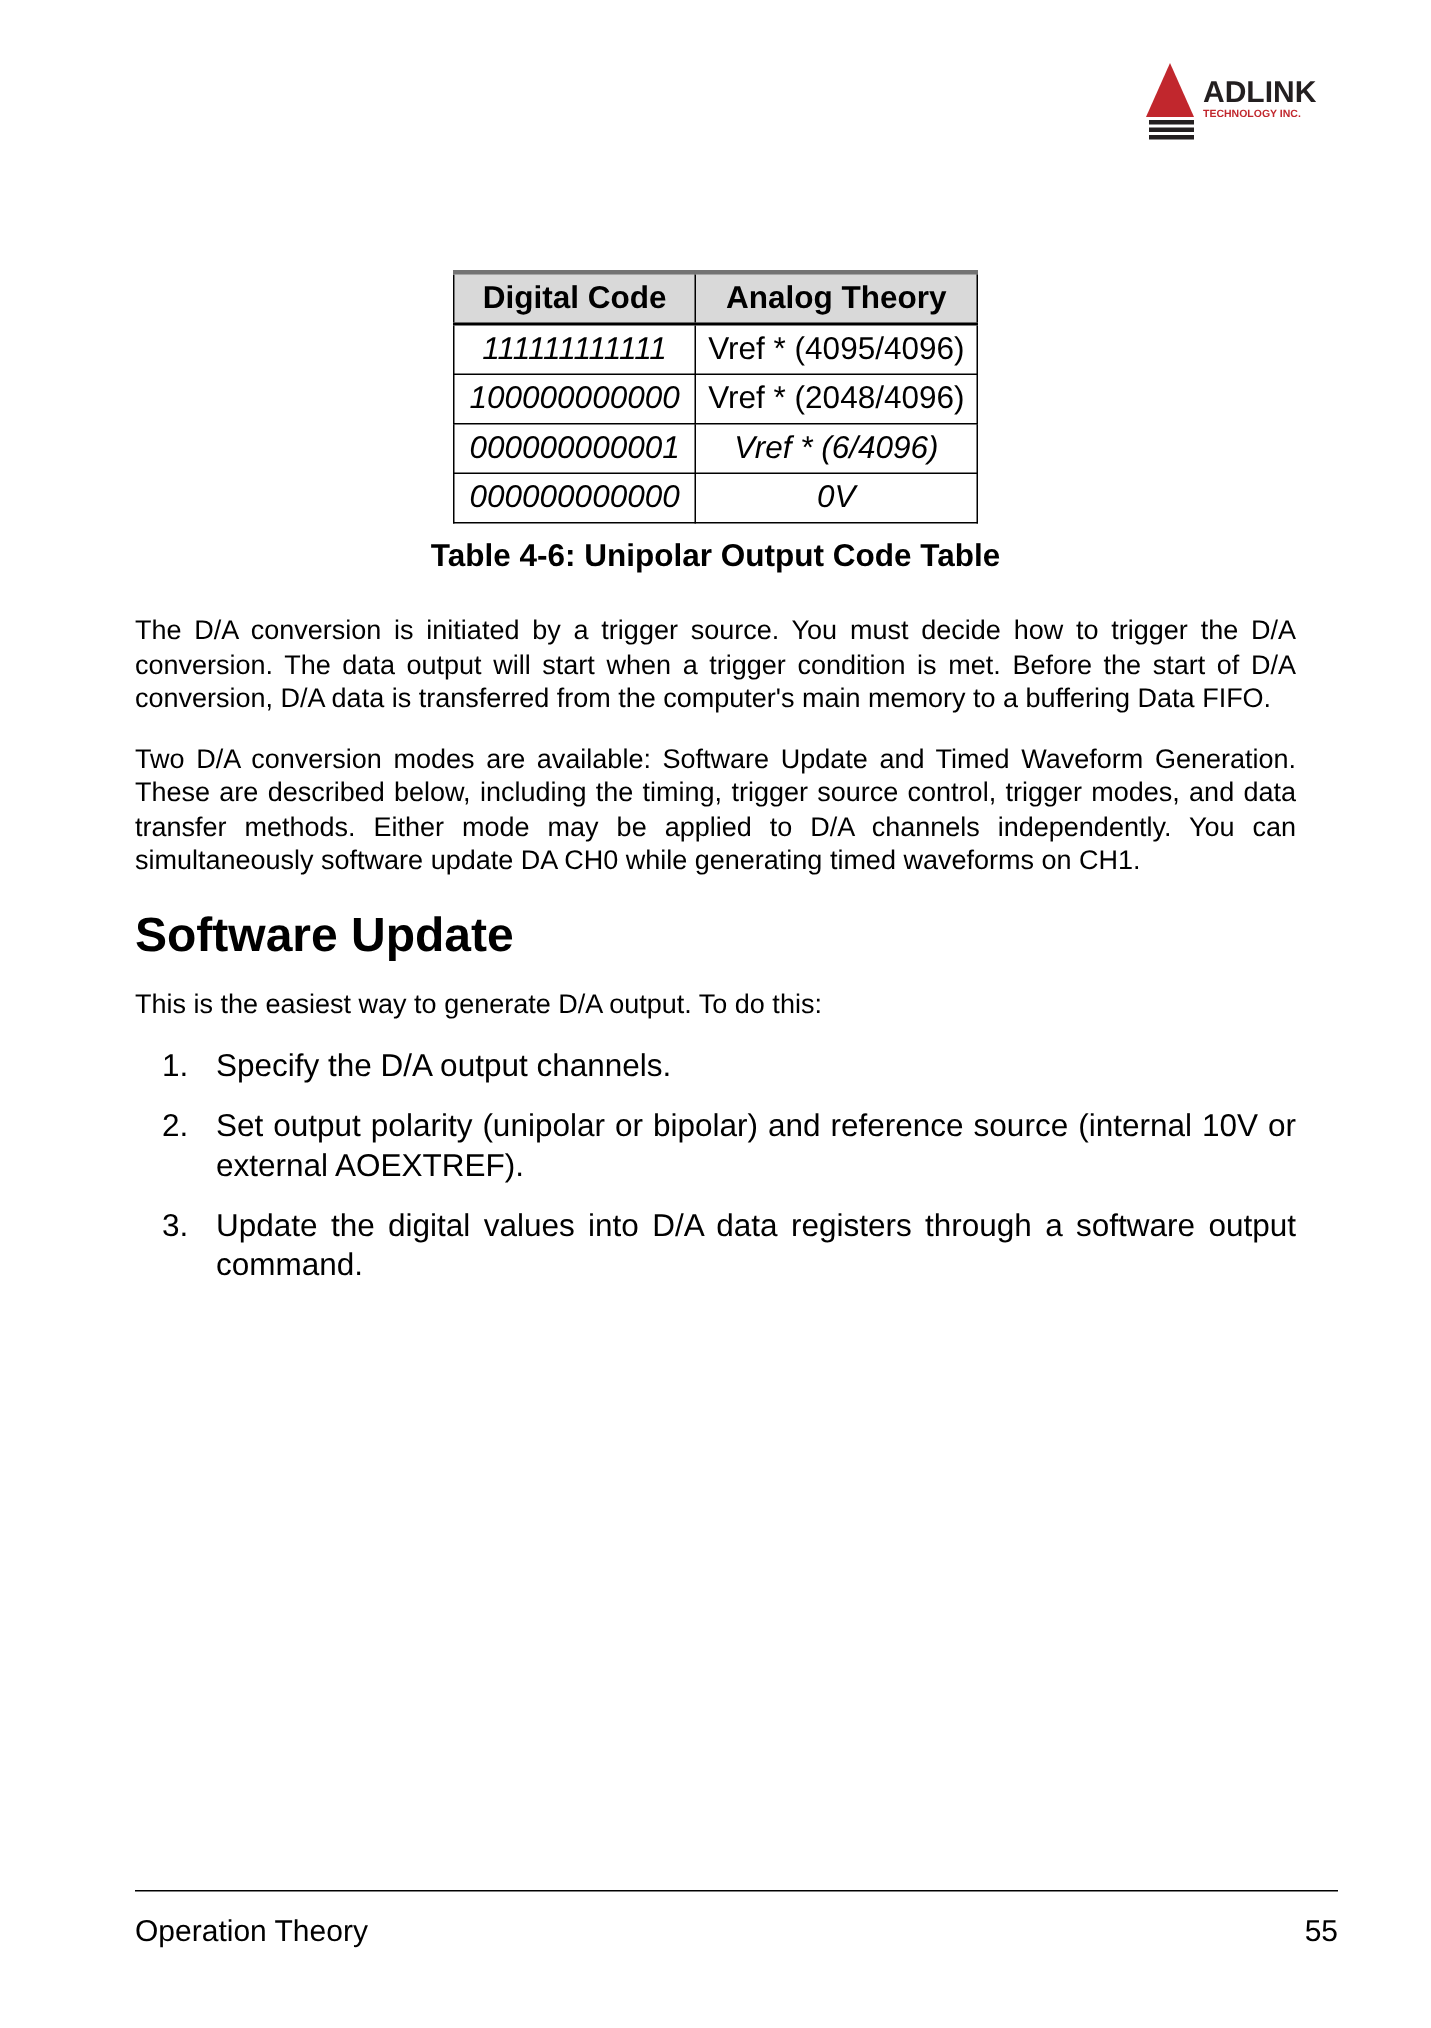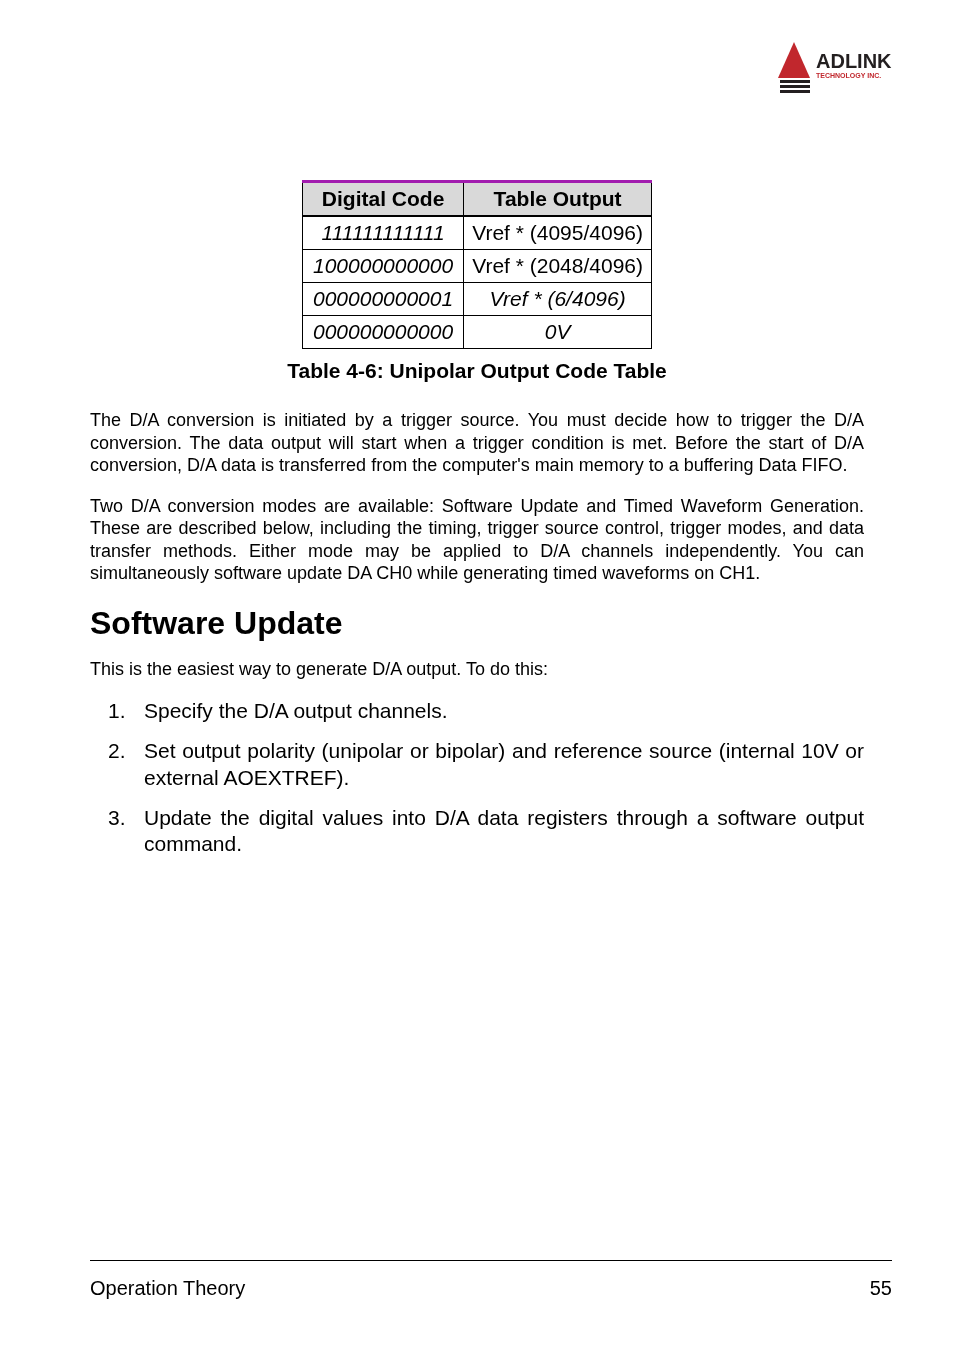--- a/index.html
+++ b/index.html
@@ -8,32 +8,32 @@
     height: 1352px;
     background: #fff;
     font-family: Arial, Helvetica, sans-serif;
     color: #000;
     position: relative;
     padding: 40px 90px 0 90px;
   }
   .logo {
     position: absolute;
     top: 40px;
-    right: 48px;
+    right: 62px;
     display: flex;
     align-items: center;
   }
   .logo svg { display: block; }
   .content {
     margin-top: 140px;
   }
   .code-table {
     border-collapse: collapse;
     margin: 0 auto 10px auto;
-    border-top: 3px solid #a21caf;
+    border-top: 3px solid #737373;
   }
   .code-table th, .code-table td {
     border: 1px solid #000;
     padding: 4px 10px;
     font-size: 21px;
     text-align: center;
   }
   .code-table th {
     background: #d9d9d9;
     font-weight: bold;
@@ -101,21 +101,21 @@
     <text x="40" y="38" font-family="Arial" font-weight="bold" font-size="7" fill="#c1272d">TECHNOLOGY INC.</text>
   </svg>
 </div>
 
 <div class="content">
 
   <table class="code-table">
     <thead>
       <tr>
         <th>Digital Code</th>
-        <th>Table Output</th>
+        <th>Analog Theory</th>
       </tr>
     </thead>
     <tbody>
       <tr>
         <td class="left">111111111111</td>
         <td class="right-left">Vref * (4095/4096)</td>
       </tr>
       <tr>
         <td class="left">100000000000</td>
         <td class="right-left">Vref * (2048/4096)</td>

